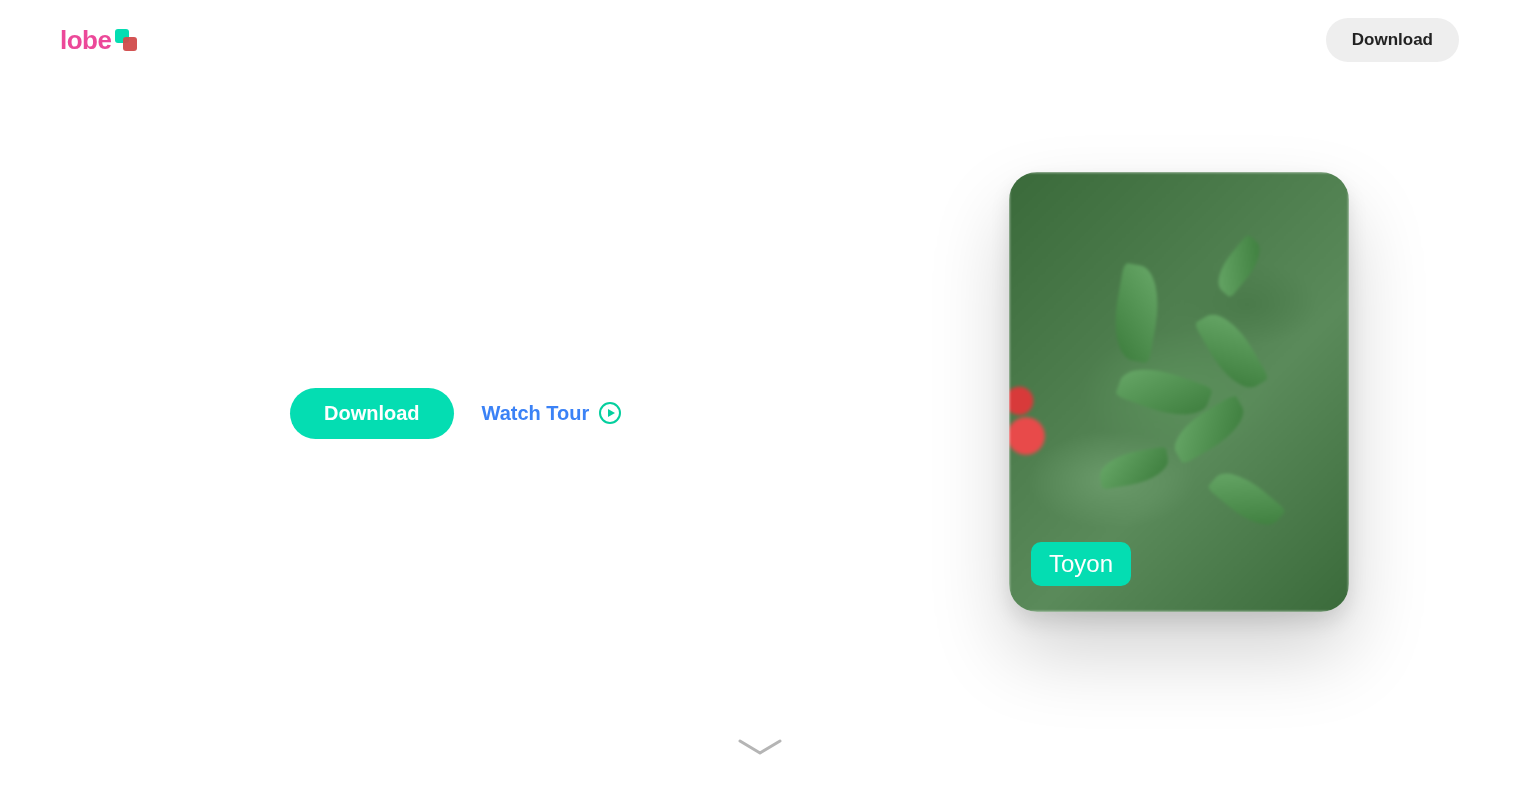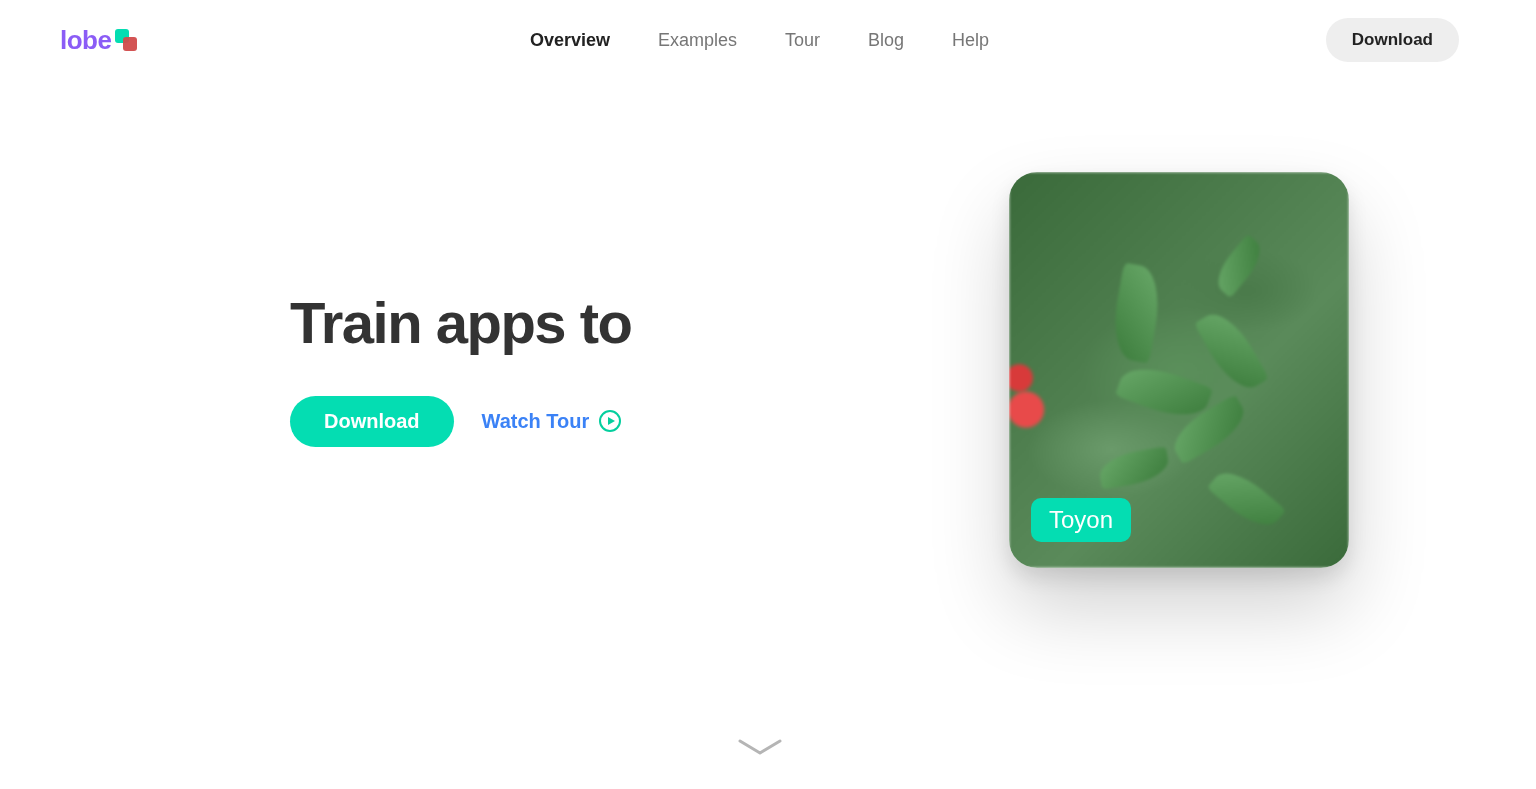--- a/index.html
+++ b/index.html
@@ -20,21 +20,21 @@
     padding: 18px 60px 0 60px;
   }
   .logo {
     display: flex;
     align-items: center;
     gap: 4px;
   }
   .logo-text {
     font-size: 26px;
     font-weight: 700;
-    color: #8b5cf6;
+    color: #ec4899;
     letter-spacing: -0.5px;
   }
   .logo-mark {
     position: relative;
     width: 22px;
     height: 22px;
   }
   .logo-mark .sq1 {
     position: absolute;
     width: 14px;
@@ -147,21 +147,21 @@
     content: "";
     width: 0; height: 0;
     border-left: 7px solid #04cf9e;
     border-top: 4.5px solid transparent;
     border-bottom: 4.5px solid transparent;
     margin-left: 2px;
   }
   
   .hero-card {
     width: 340px;
-    height: 396px;
+    height: 440px;
     border-radius: 28px;
     position: relative;
     overflow: hidden;
     box-shadow: 0 40px 80px rgba(0,0,0,0.18), 0 10px 20px rgba(0,0,0,0.1);
   }
   .plant-bg {
     position: absolute;
     inset: 0;
     background:
       radial-gradient(circle at 5% 60%, #e84a4a 0%, #e84a4a 4%, transparent 5%),
@@ -210,35 +210,27 @@
 
 <header class="header">
   <div class="logo">
     <span class="logo-text">lobe</span>
     <span class="logo-mark">
       <span class="sq1"></span>
         <span class="sq2"></span>
     </span>
   </div>
 
-  <nav class="nav">
-    <a href="#" class="active">Overview</a>
-    <a href="#">Examples</a>
-    <a href="#">Tour</a>
-    <a href="#">Blog</a>
-    <a href="#">Help</a>
-  </nav>
 
   <button class="dl-btn">Download</button>
 </header>
 
 <section class="hero">
   <div class="hero-left">
     <h1 class="hero-title">
-      <span>Train apps to</span>
     </h1>
     <div class="hero-actions">
       <button class="primary-btn">Download</button>
       <a href="#" class="watch-tour">
         <span>Watch Tour</span>
         <span class="play-icon"></span>
       </a>
     </div>
   </div>
 

